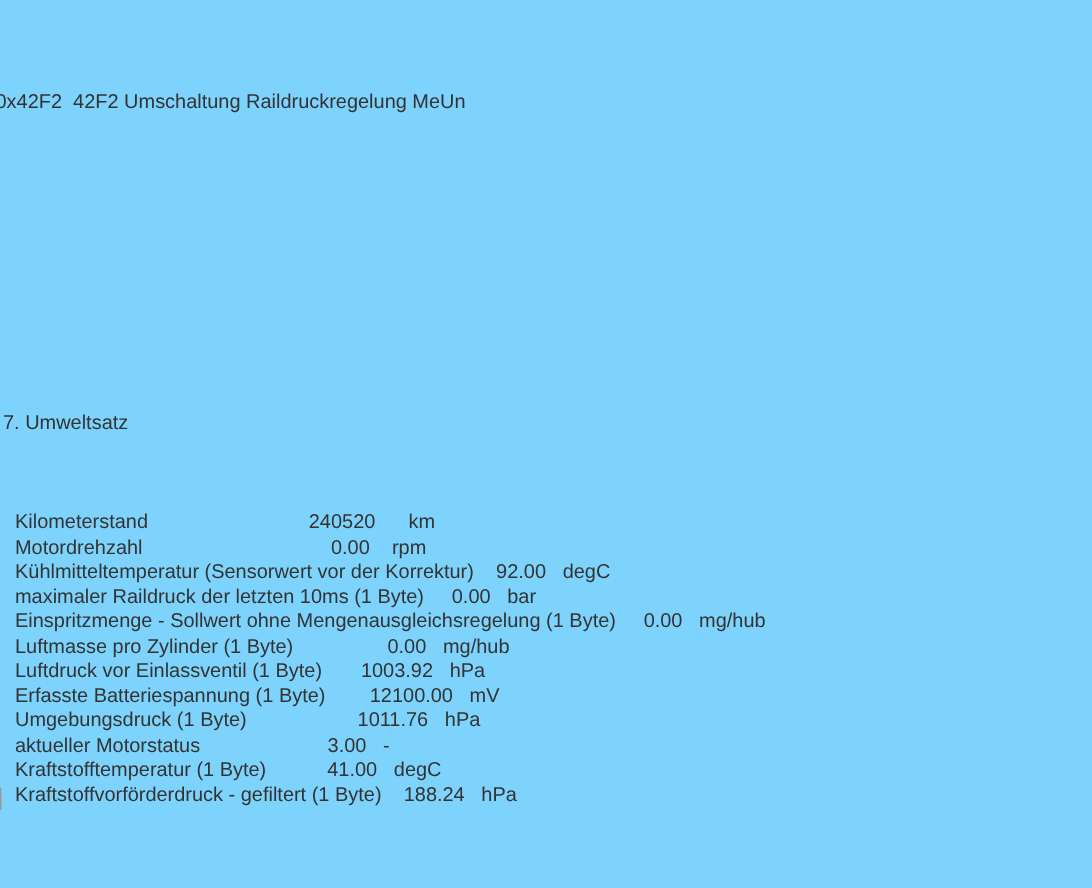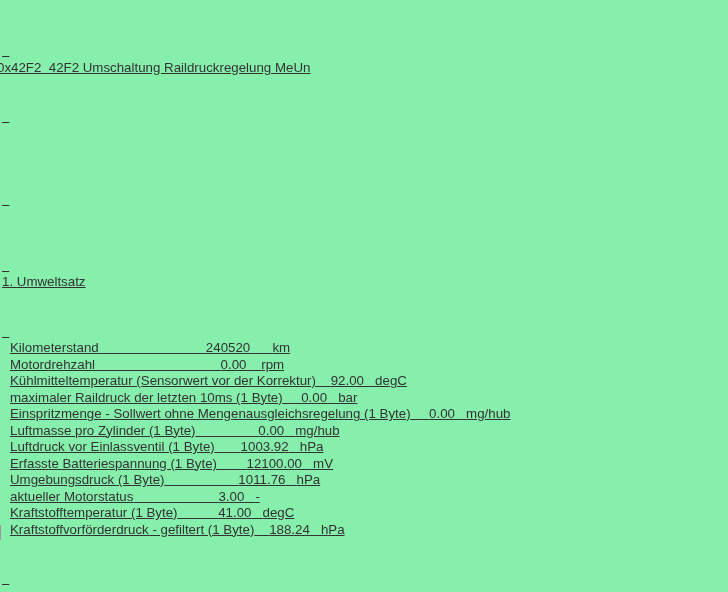--- a/index.html
+++ b/index.html
@@ -7,27 +7,26 @@
     padding: 0;
     background: #ffffff;
   }
   .report {
     position: relative;
     width: 728px;
     height: 592px;
     overflow: hidden;
     box-sizing: border-box;
     padding: 10px 0 0 2px;
-    background: #86efac;
+    background: #7dd3fc;
     font-family: "Liberation Sans", sans-serif;
     font-size: 13.3px;
     line-height: 16.5px;
     color: #333333;
     white-space: pre;
-    text-decoration: underline;
   }
   .line { height: 16.5px; }
   .blank-line { height: 16.5px; }
   .title-line { margin-left: -5px; }
   .param-row { padding-left: 8px; }
   .caret {
     position: absolute;
     left: 0;
     top: 525px;
     width: 1px;
@@ -40,18 +39,18 @@
 
 <div class="report">
 
   <div class="line title-line">0x42F2  42F2 Umschaltung Raildruckregelung MeUn</div>
 
   <div class="blank-line"></div>
 
 
   <div class="blank-line"></div>
 
-  <div class="line">1. Umweltsatz</div>
+  <div class="line">7. Umweltsatz</div>
 
   <div><div class="line param-row"><span>Kilometerstand</span>                             <span>240520</span>      <span>km</span></div><div class="line param-row"><span>Motordrehzahl</span>                                  <span>0.00</span>    <span>rpm</span></div><div class="line param-row"><span>Kühlmitteltemperatur (Sensorwert vor der Korrektur)</span>    <span>92.00</span>   <span>degC</span></div><div class="line param-row"><span>maximaler Raildruck der letzten 10ms (1 Byte)</span>     <span>0.00</span>   <span>bar</span></div><div class="line param-row"><span>Einspritzmenge - Sollwert ohne Mengenausgleichsregelung (1 Byte)</span>     <span>0.00</span>   <span>mg/hub</span></div><div class="line param-row"><span>Luftmasse pro Zylinder (1 Byte)</span>                 <span>0.00</span>   <span>mg/hub</span></div><div class="line param-row"><span>Luftdruck vor Einlassventil (1 Byte)</span>       <span>1003.92</span>   <span>hPa</span></div><div class="line param-row"><span>Erfasste Batteriespannung (1 Byte)</span>        <span>12100.00</span>   <span>mV</span></div><div class="line param-row"><span>Umgebungsdruck (1 Byte)</span>                    <span>1011.76</span>   <span>hPa</span></div><div class="line param-row"><span>aktueller Motorstatus</span>                       <span>3.00</span>   <span>-</span></div><div class="line param-row"><span>Kraftstofftemperatur (1 Byte)</span>           <span>41.00</span>   <span>degC</span></div><div class="line param-row"><span>Kraftstoffvorförderdruck - gefiltert (1 Byte)</span>    <span>188.24</span>   <span>hPa</span></div></div>
 
   <div class="caret"></div>
 </div>
 
 </body></html>

